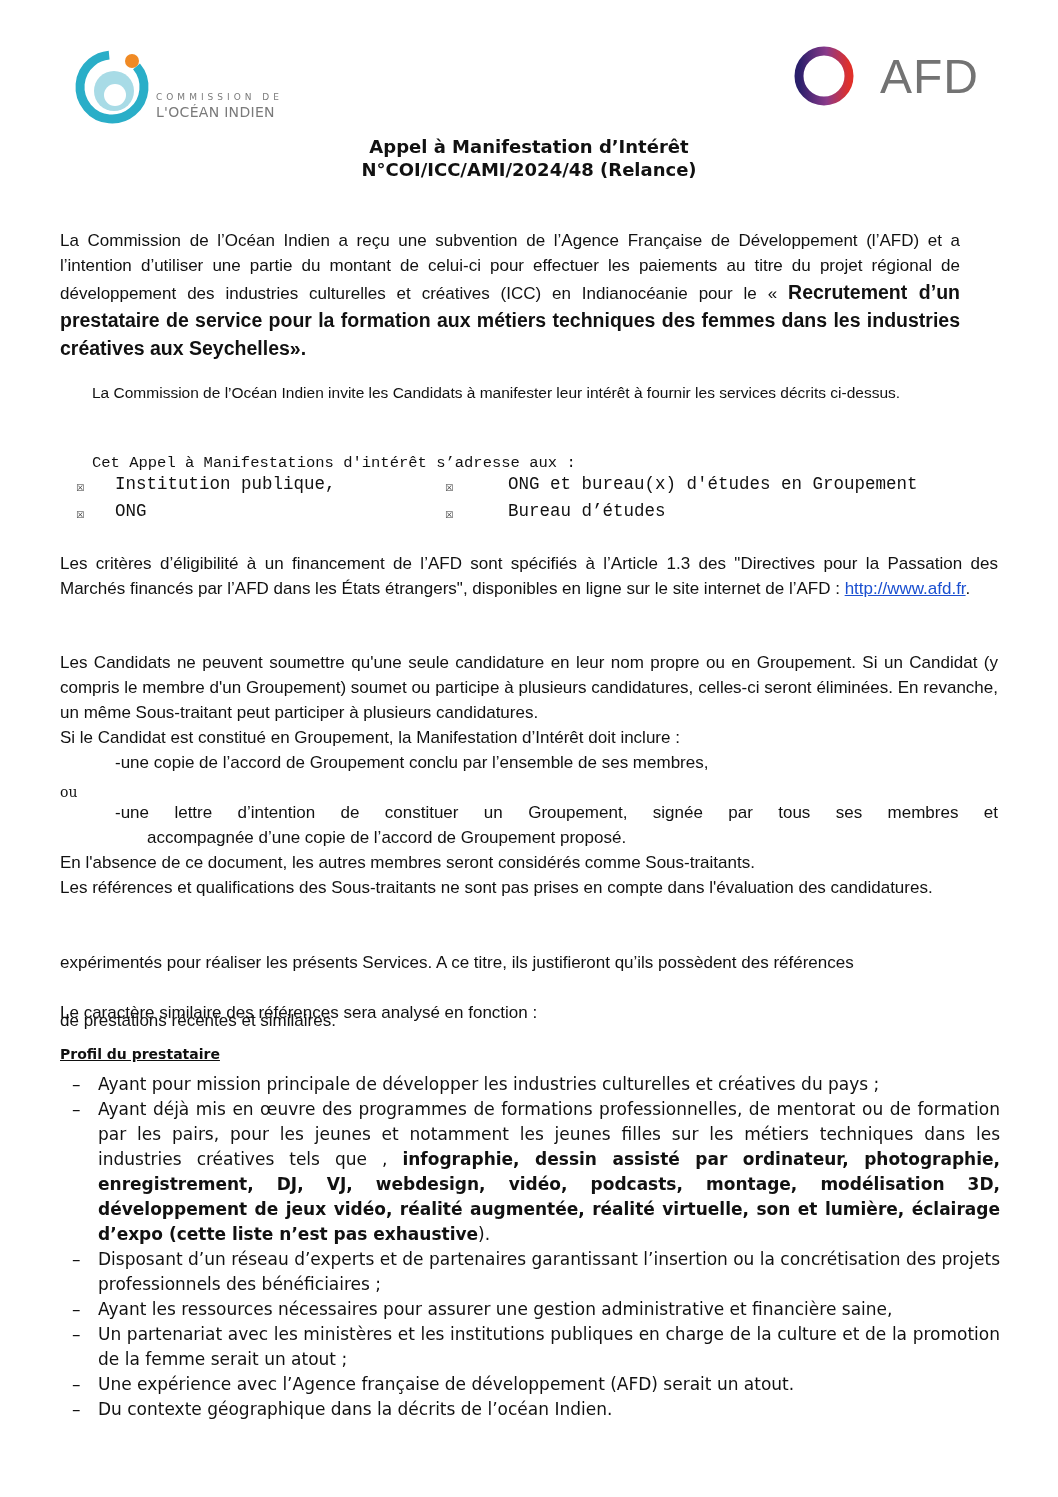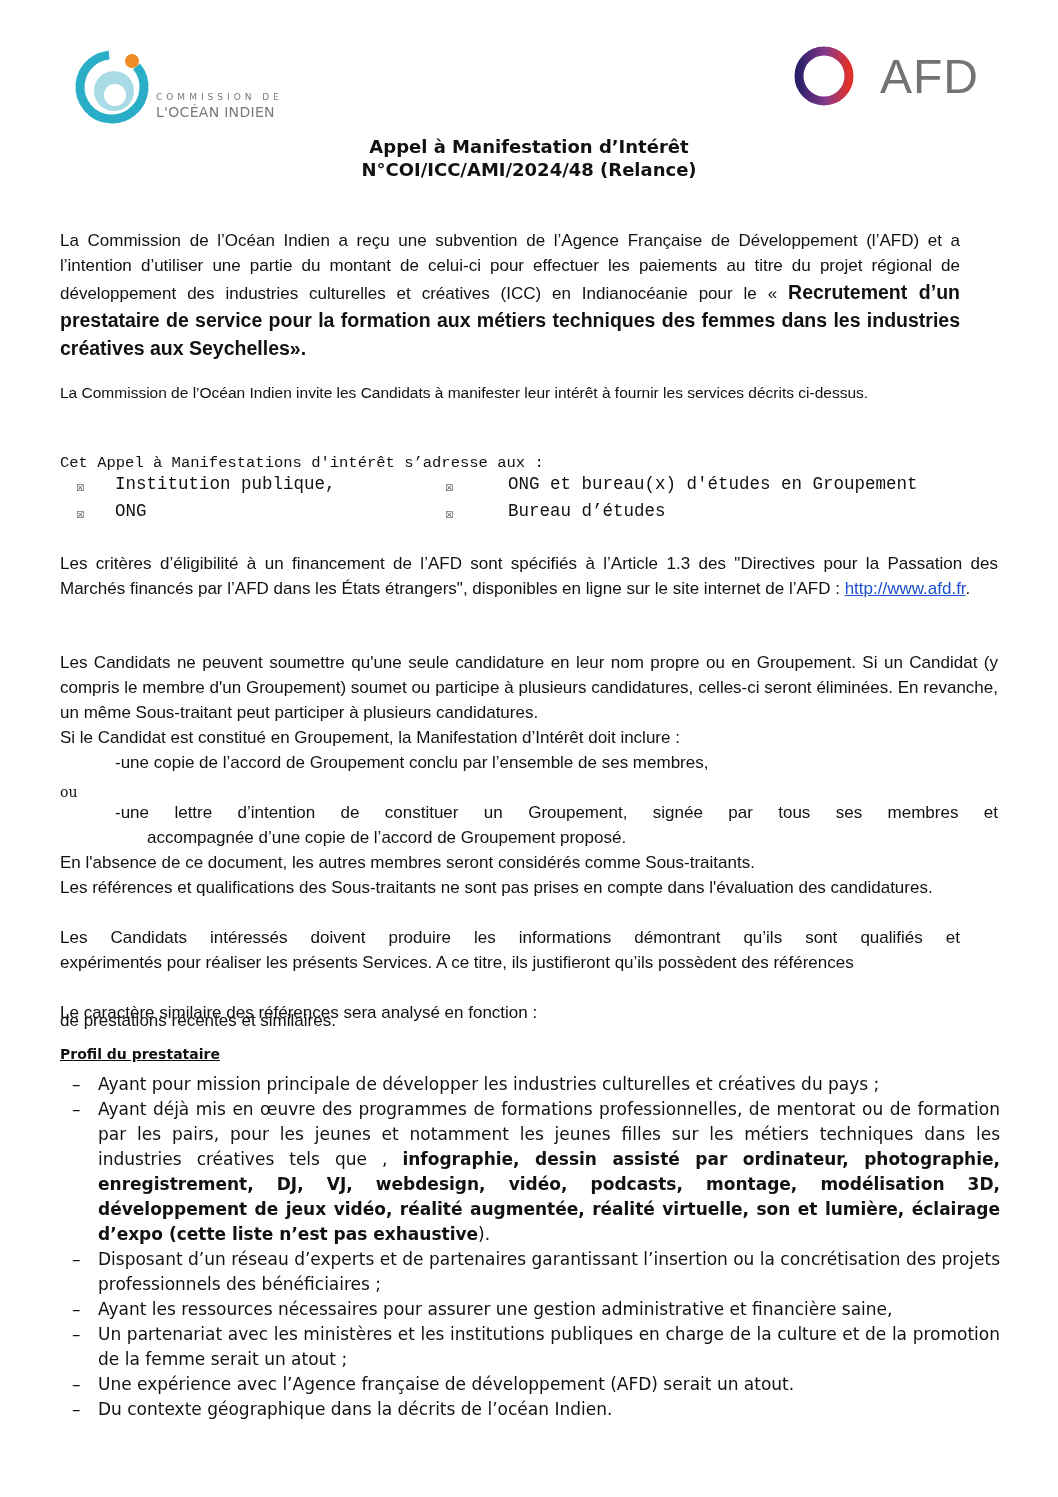--- a/index.html
+++ b/index.html
@@ -24,21 +24,21 @@
     .afd-text { position: absolute; left: 78px; top: 10px; font-family: "Liberation Sans", sans-serif; font-size: 48px; color: #737373; letter-spacing: 1px; line-height: 46px; margin-left: 12px; }
 
     
     .title-block { position: absolute; left: 0; top: 135px; width: 1058px; text-align: center; font-weight: bold; font-size: 18px; line-height: 23px; }
 
     
     .txt { position: absolute; left: 60px; width: 900px; font-family: Liberation Sans, sans-serif; font-size: 17px; line-height: 25px; }
     .justify { text-align: justify; text-align-last: left; }
     .intro { top: 228px; }
     .intro .big { font-weight: bold; font-size: 19.5px; line-height: 28px; }
-    .small { font-size: 15.5px; line-height: 22px; }
+    .small { font-size: 15.5px; line-height: 22px; margin-left: 32px; }
 
     .checks { position: absolute; left: 60px; top: 452px; width: 900px; font-size: 15.5px; font-family: Liberation Mono, monospace; }
     .check-row { position: relative; height: 27px; }
     .cb { position: absolute; font-size: 14px; color: #333; top: 4px; }
     .cb-label { position: absolute; font-size: 17.5px; top: 0; }
 
     a.link { color: #1a4fd0; text-decoration: underline; }
 
     .ou { font-family: "DejaVu Serif", serif; font-size: 14px; }
     .indent1 { padding-left: 55px; }
@@ -114,21 +114,20 @@
   </div>
 
   <div class="txt justify" style="top:650px; width:938px;">Les Candidats ne peuvent soumettre qu'une seule candidature en leur nom propre ou en Groupement. Si un Candidat (y compris le membre d'un Groupement) soumet ou participe à plusieurs candidatures, celles-ci seront éliminées. En revanche, un même Sous-traitant peut participer à plusieurs candidatures.</div>
   <div class="txt" style="top:725px; width:938px;">Si le Candidat est constitué en Groupement, la Manifestation d’Intérêt doit inclure :</div>
   <div class="txt indent1" style="top:750px; width:938px;">-une copie de l’accord de Groupement conclu par l’ensemble de ses membres,</div>
   <div class="txt ou" style="top:780px;">ou</div>
   <div class="txt indent1 justify" style="top:800px; width:938px; text-align-last: justify;">-une lettre d’intention de constituer un Groupement, signée par tous ses membres et</div>
   <div class="txt indent2" style="top:825px; width:938px;">accompagnée d’une copie de l’accord de Groupement proposé.</div>
   <div class="txt" style="top:850px; width:938px;">En l'absence de ce document, les autres membres seront considérés comme Sous-traitants.</div>
   <div class="txt justify" style="top:875px; width:938px;">Les références et qualifications des Sous-traitants ne sont pas prises en compte dans l'évaluation des candidatures.</div>
-  <div class="txt" style="top:925px; width:900px; text-align: justify; text-align-last: justify;">Les Candidats intéressés doivent produire les informations démontrant qu’ils sont qualifiés et</div>
   <div class="txt" style="top:950px; width:938px;">expérimentés pour réaliser les présents Services. A ce titre, ils justifieront qu’ils possèdent des références</div>
   <div class="txt" style="top:975px; width:938px;margin-top:33px;">de prestations récentes et similaires.</div>
   <div class="txt" style="top:1000px; width:938px;">Le caractère similaire des références sera analysé en fonction :</div>
 
   <div class="section-title">Profil du prestataire </div>
 
   <div class="bullets">
     <div class="bullet">
       <span class="dash">–</span>
       <span>Ayant pour mission principale de développer les industries culturelles et créatives du pays ;</span>

